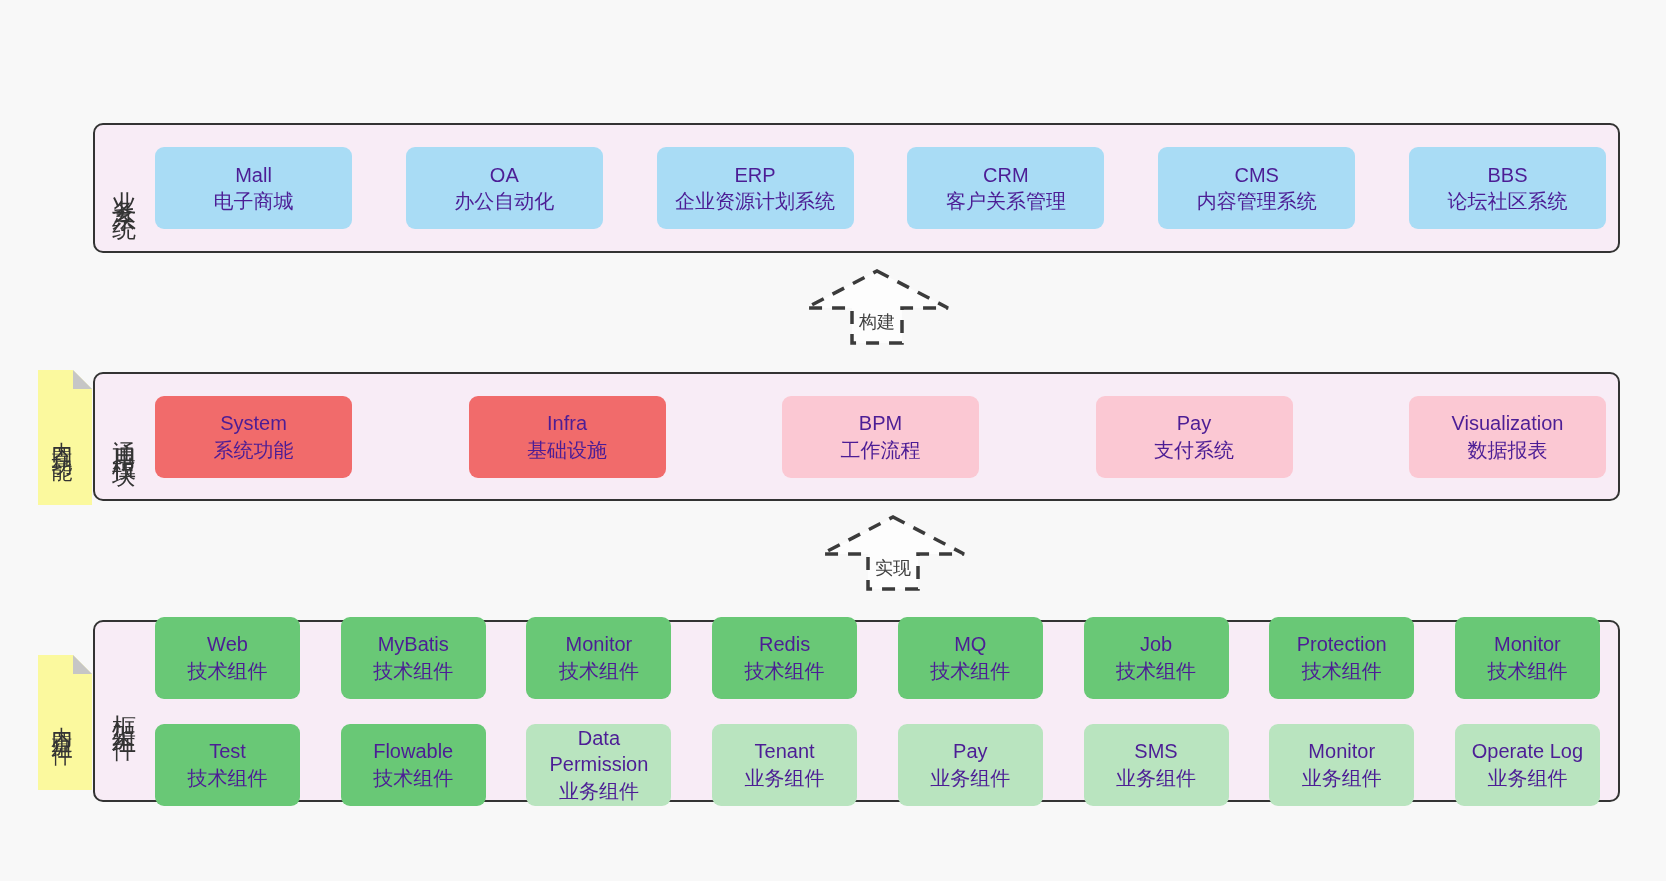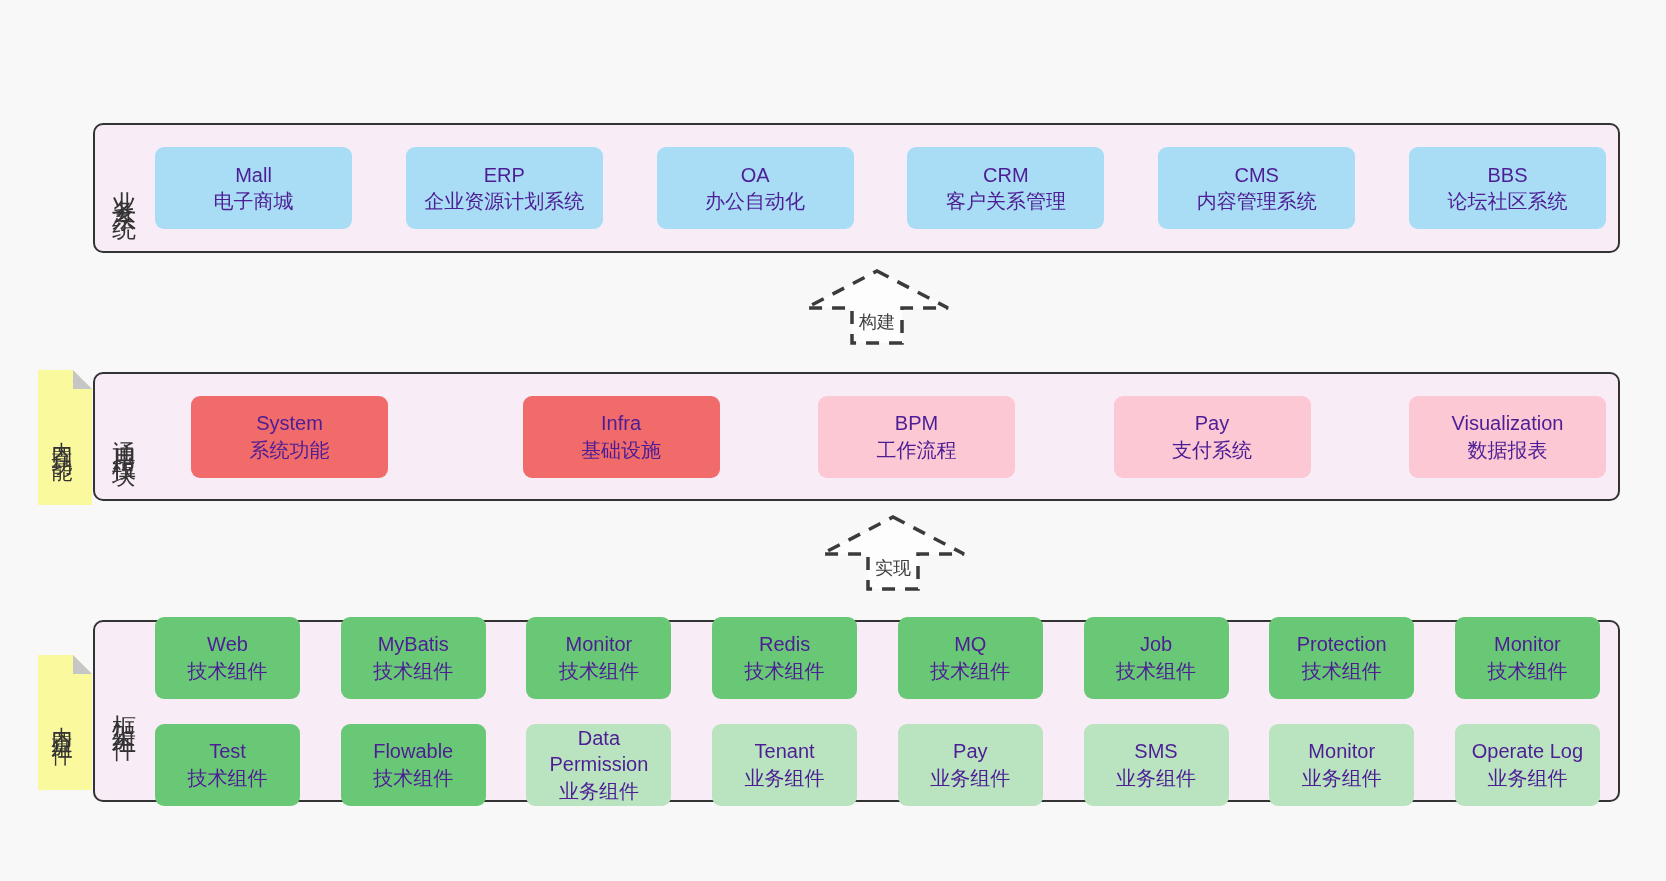--- a/index.html
+++ b/index.html
@@ -32,21 +32,21 @@
   .box-row{display:flex;justify-content:space-between;}
   .box{
     height:82px;border-radius:9px;box-sizing:border-box;
     display:flex;flex-direction:column;align-items:center;justify-content:center;
     text-align:center;font-size:20px;line-height:1.32;color:#4c1d95;
     padding:2px 6px;
   }
   .w6{width:197px;}
   .w8{width:145px;}
   .blue{background:#a9dcf5;}
-  .red{background:#f16b6b;margin-left:36px;}
+  .red{background:#f16b6b;}
   .pink{background:#fbc8d3;}
   .gdark{background:#69c876;}
   .glight{background:#b9e4bf;}
   .sticky{
     position:absolute;left:38px;width:54px;height:135px;
     background:#fbf99e;
     clip-path:polygon(0 0, calc(100% - 19px) 0, 100% 19px, 100% 100%, 0 100%);
     display:flex;align-items:center;justify-content:center;
   }
   .sticky-1{top:370px;}
@@ -73,26 +73,26 @@
 <body>
 
 <div class="band band-business">
   <div class="band-label">业务系统</div>
   <div class="band-content">
     <div class="box blue w6">
       <div>Mall</div>
       <div>电子商城</div>
     </div>
     <div class="box blue w6">
+      <div>OA</div>
+      <div>办公自动化</div>
+    </div>
+    <div class="box blue w6">
       <div>ERP</div>
       <div>企业资源计划系统</div>
-    </div>
-    <div class="box blue w6">
-      <div>OA</div>
-      <div>办公自动化</div>
     </div>
     <div class="box blue w6">
       <div>CRM</div>
       <div>客户关系管理</div>
     </div>
     <div class="box blue w6">
       <div>CMS</div>
       <div>内容管理系统</div>
     </div>
     <div class="box blue w6">

